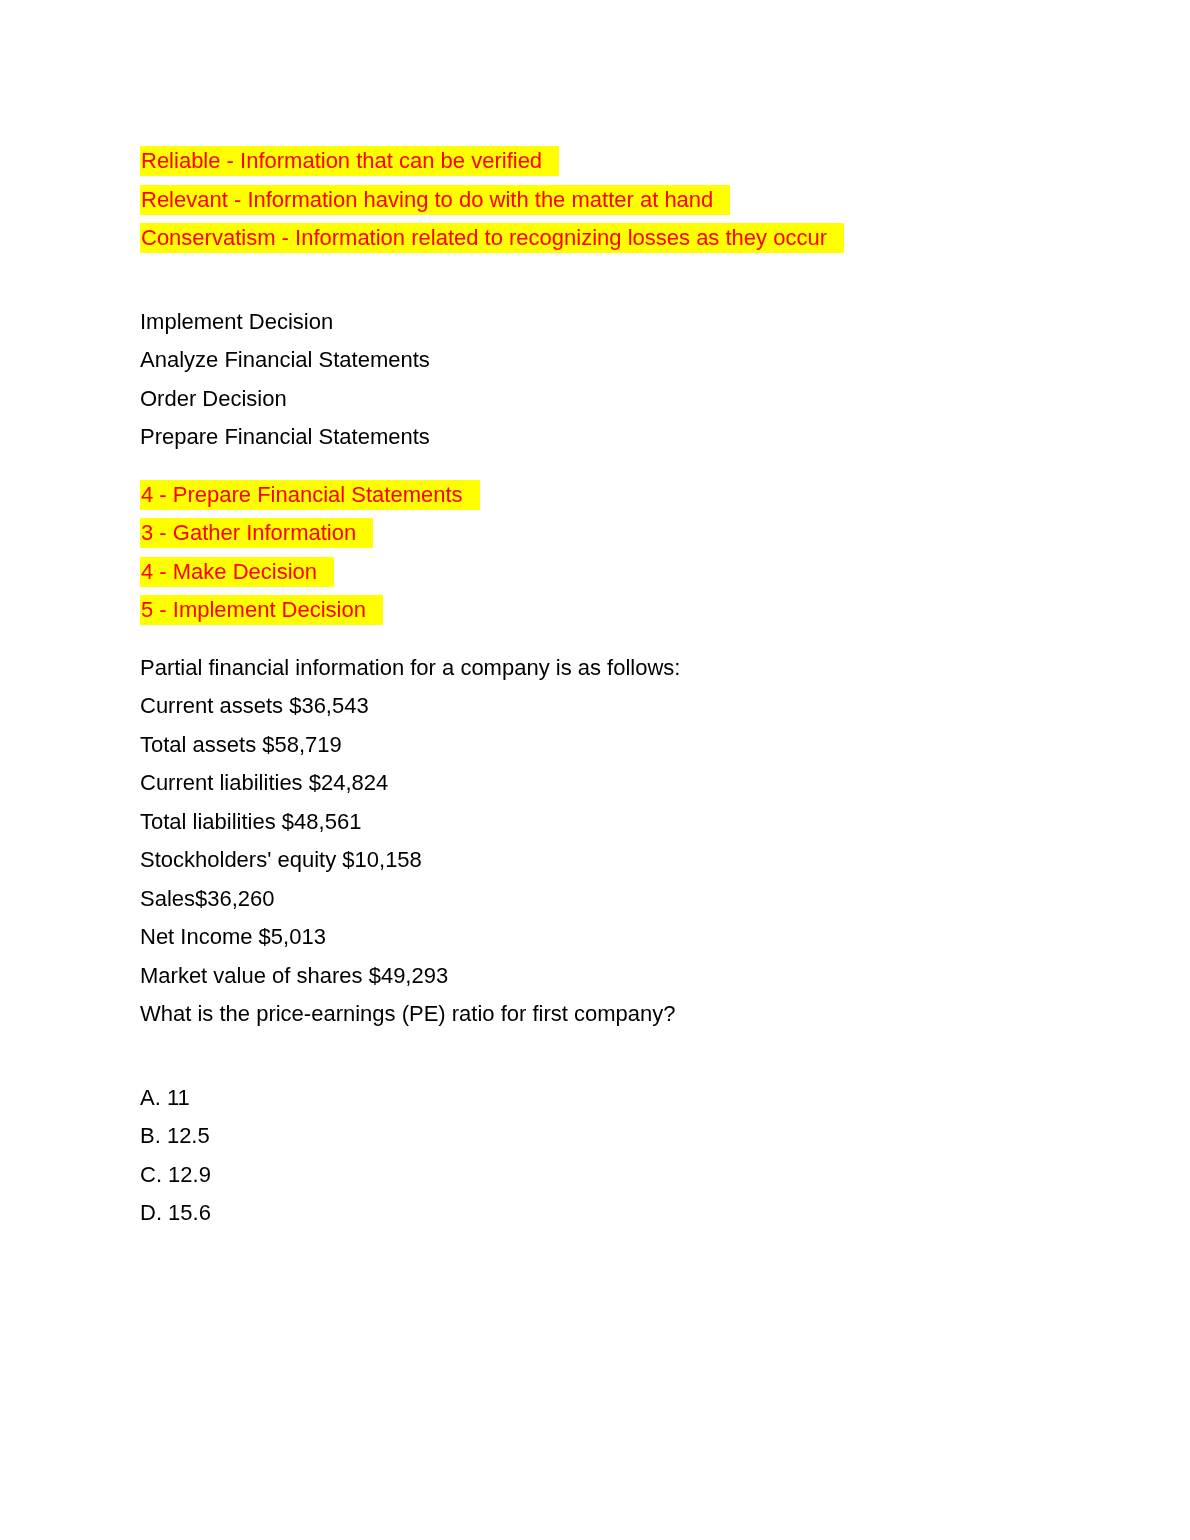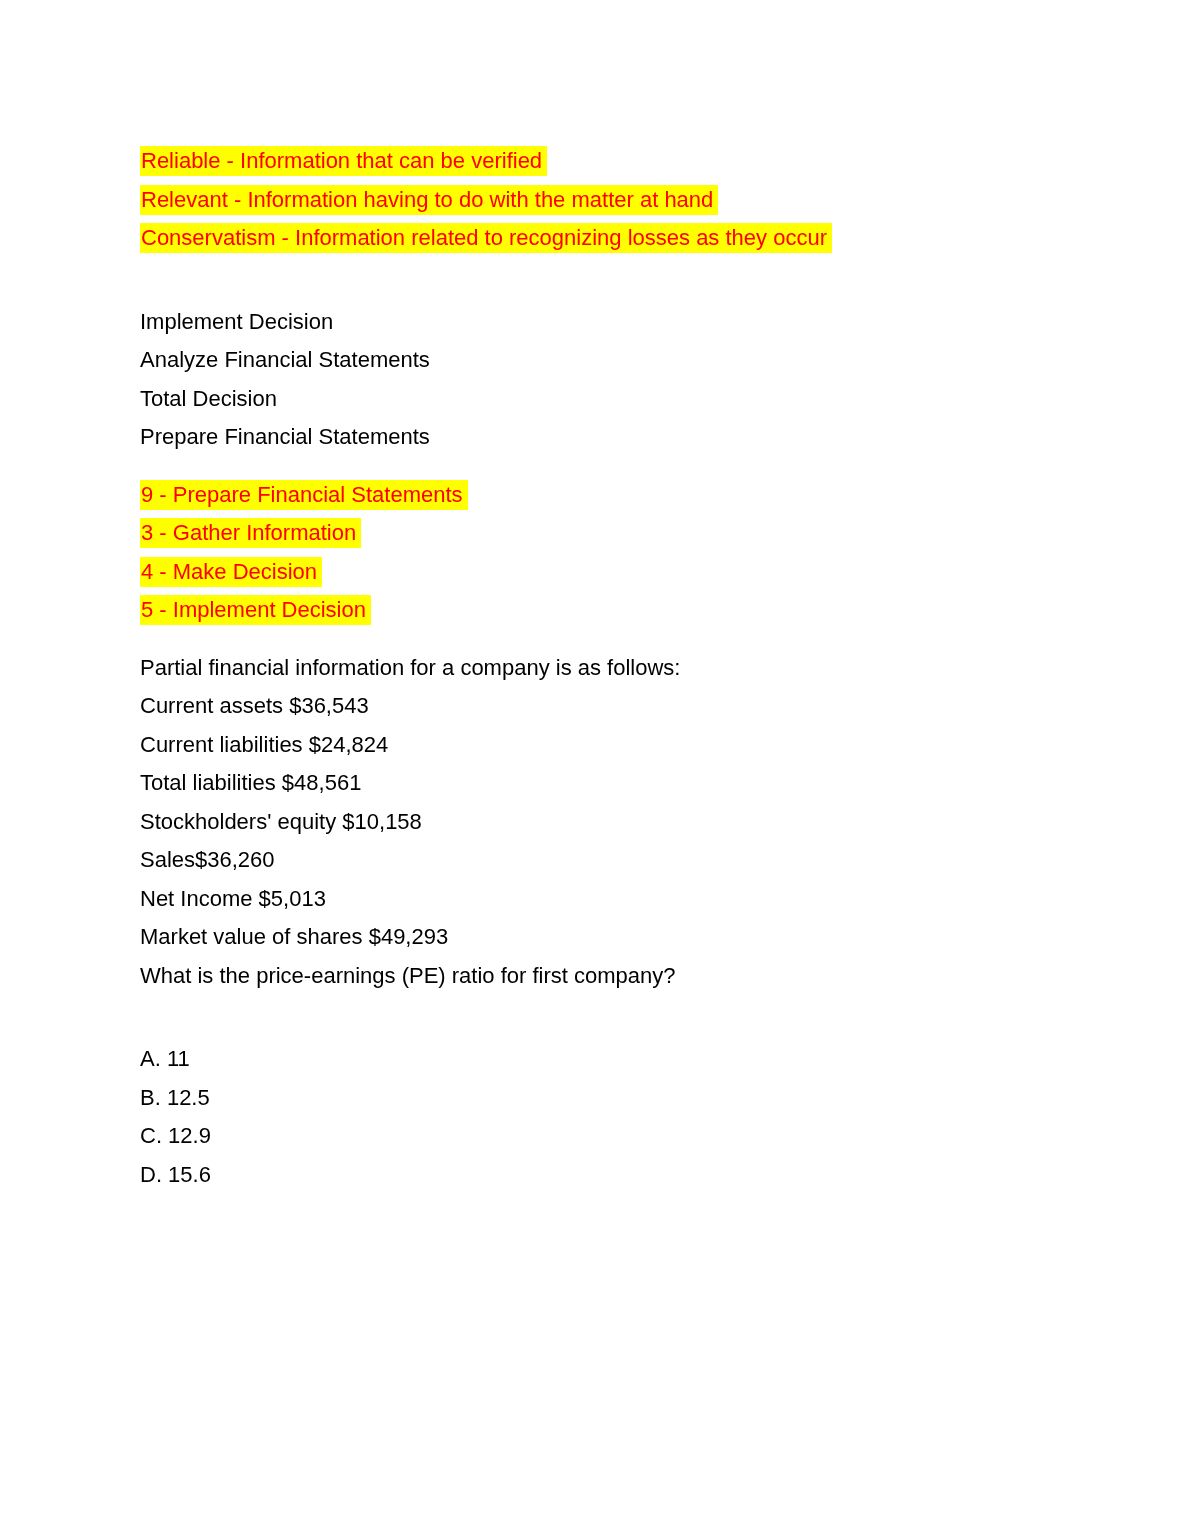--- a/index.html
+++ b/index.html
@@ -20,54 +20,55 @@
     font-size: 22px;
     line-height: 38.5px;
     white-space: pre-wrap;
   }
   .block { margin-bottom: 19px; }
   .para  { margin-bottom: 19px; }
   .spacer { height: 26px; }
   .hl {
     background: var(--highlight, #ffff00);
     color: var(--highlight-text, #ff0000);
-    padding: 2px 5px 3px 1px;
+    padding: 2px 17px 3px 1px;
   }
 </style>
 </head>
 <body>
 
 <div class="page">
 
   <section class="block">
     <p class="line"><mark class="hl">Reliable - Information that can be verified</mark></p>
     <p class="line"><mark class="hl">Relevant - Information having to do with the matter at hand</mark></p>
     <p class="line"><mark class="hl">Conservatism - Information related to recognizing losses as they occur</mark></p>
   </section>
 
 
   <div class="spacer"></div>
 
   <section class="block">
     <p class="line">Implement Decision</p>
     <p class="line">Analyze Financial Statements</p>
-    <p class="line">Total Decision</p>
+    <p class="line">Order Decision</p>
     <p class="line">Prepare Financial Statements</p>
   </section>
 
   <section class="block">
-    <p class="line"><mark class="hl">9 - Prepare Financial Statements</mark></p>
+    <p class="line"><mark class="hl">4 - Prepare Financial Statements</mark></p>
     <p class="line"><mark class="hl">3 - Gather Information</mark></p>
     <p class="line"><mark class="hl">4 - Make Decision</mark></p>
     <p class="line"><mark class="hl">5 - Implement Decision</mark></p>
   </section>
 
   <section class="block">
     <p class="line">Partial financial information for a company is as follows:</p>
     <p class="line">Current assets $36,543</p>
+    <p class="line">Total assets $58,719</p>
     <p class="line">Current liabilities $24,824</p>
     <p class="line">Total liabilities $48,561</p>
     <p class="line">Stockholders' equity $10,158</p>
     <p class="line">Sales$36,260</p>
     <p class="line">Net Income $5,013</p>
     <p class="line">Market value of shares $49,293</p>
     <p class="line">What is the price-earnings (PE) ratio for first company?</p>
   </section>
 
   <div class="spacer"></div>

